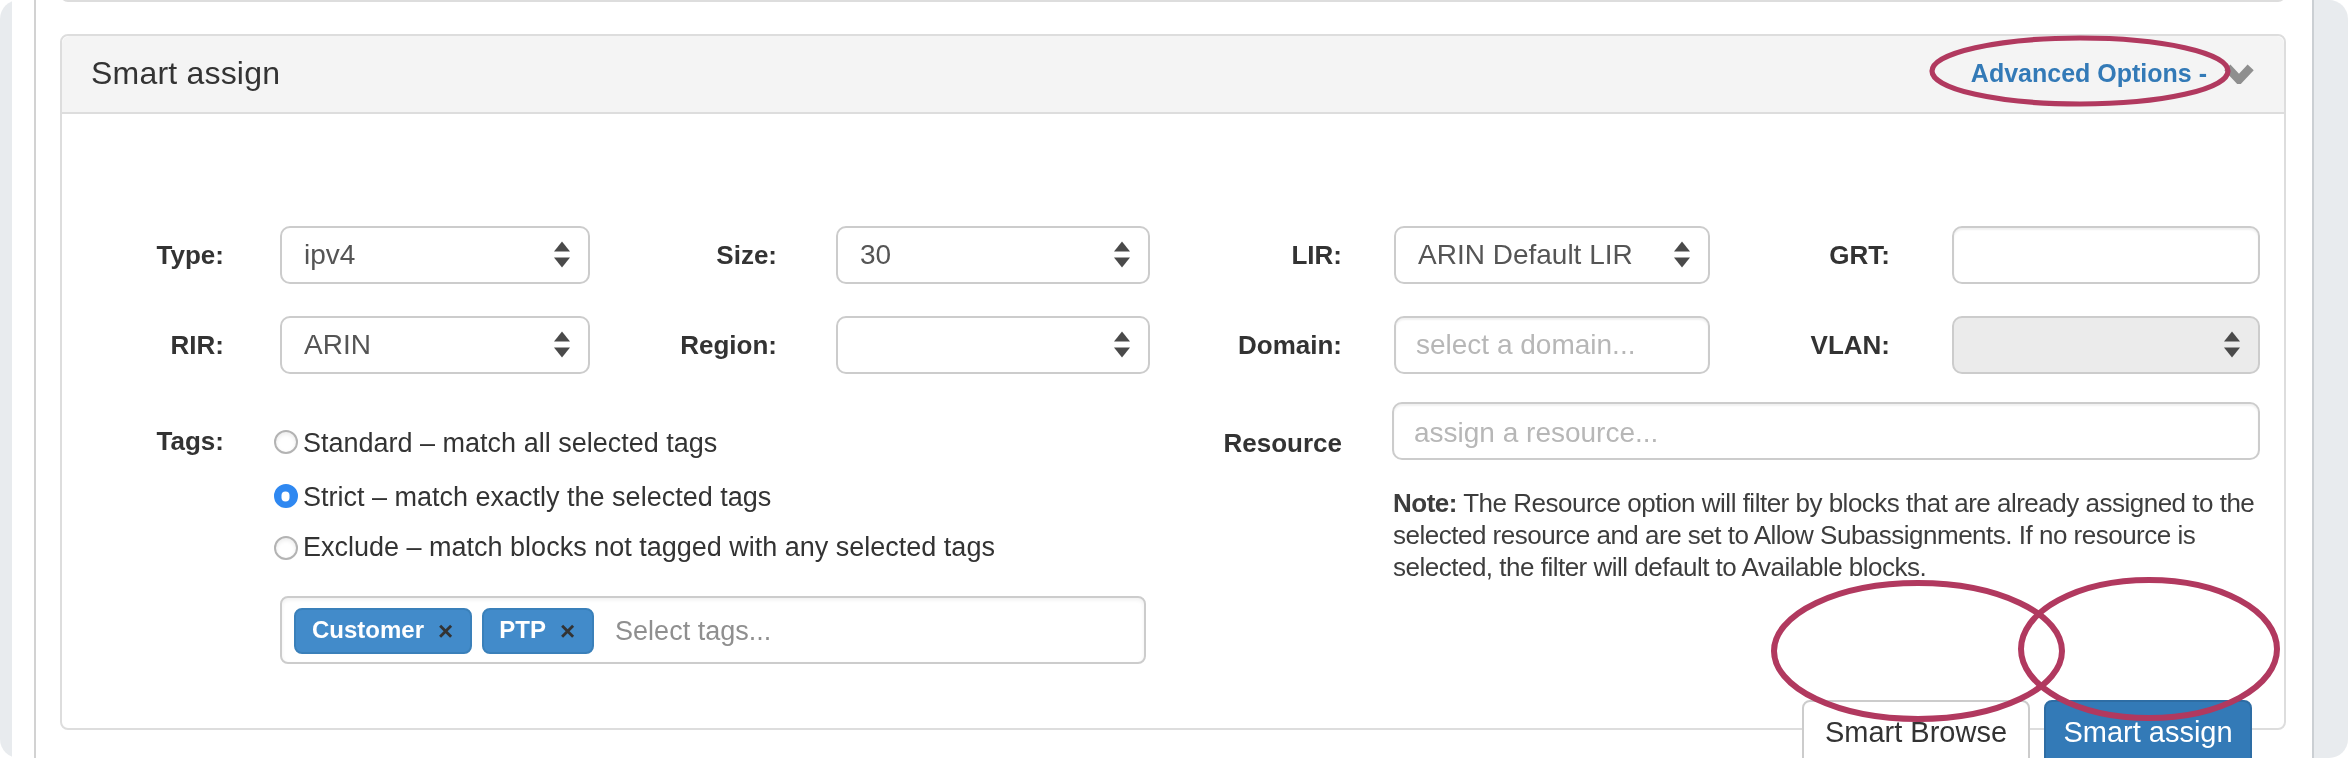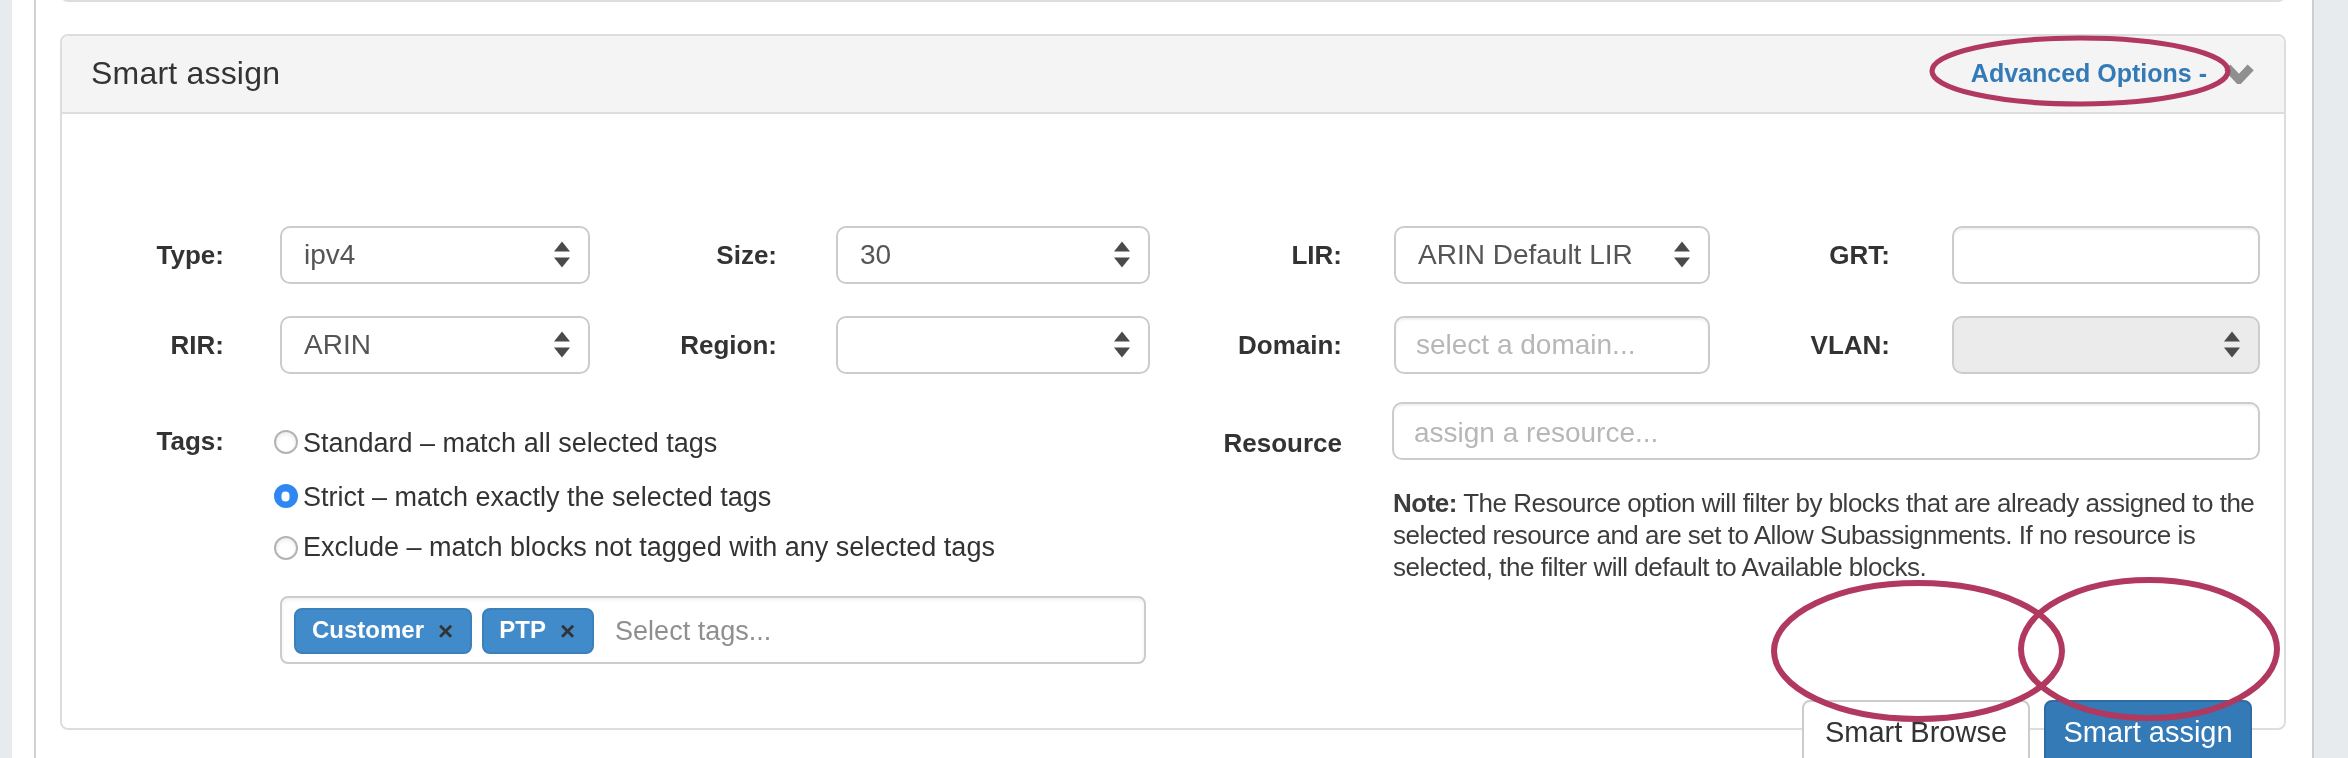--- a/index.html
+++ b/index.html
@@ -1,17 +1,17 @@
 <!DOCTYPE html>
 <html><head>
 <meta charset="utf-8">
 <style>
   html,body{margin:0;padding:0;background:#fff;}
   body{width:2348px;height:758px;overflow:hidden;font-family:"Liberation Sans",sans-serif;}
-  .stage{position:relative;width:2348px;height:758px;overflow:hidden;}
+  .stage{position:relative;width:2348px;height:758px;overflow:hidden;border-radius:19px;}
   .viewport{position:absolute;left:0;top:0;width:1174px;height:379px;transform:scale(2);transform-origin:0 0;background:#fff;}
 
   
   .left-strip{position:absolute;left:0;top:0;width:6px;height:379px;background:#e8ebee;}
   .left-line{position:absolute;left:17px;top:0;width:1px;height:379px;background:#d2d2d2;}
   .right-line{position:absolute;left:1156px;top:0;width:1px;height:379px;background:#cbcfd3;}
   .right-strip{position:absolute;left:1157px;top:0;width:17px;height:379px;background:#e8ebee;}
   .prev-panel-remnant{position:absolute;left:29.5px;top:-9px;width:1113px;height:10px;background:#fff;
     border:1px solid #ddd;border-top:none;border-radius:0 0 4px 4px;box-sizing:border-box;}
 

